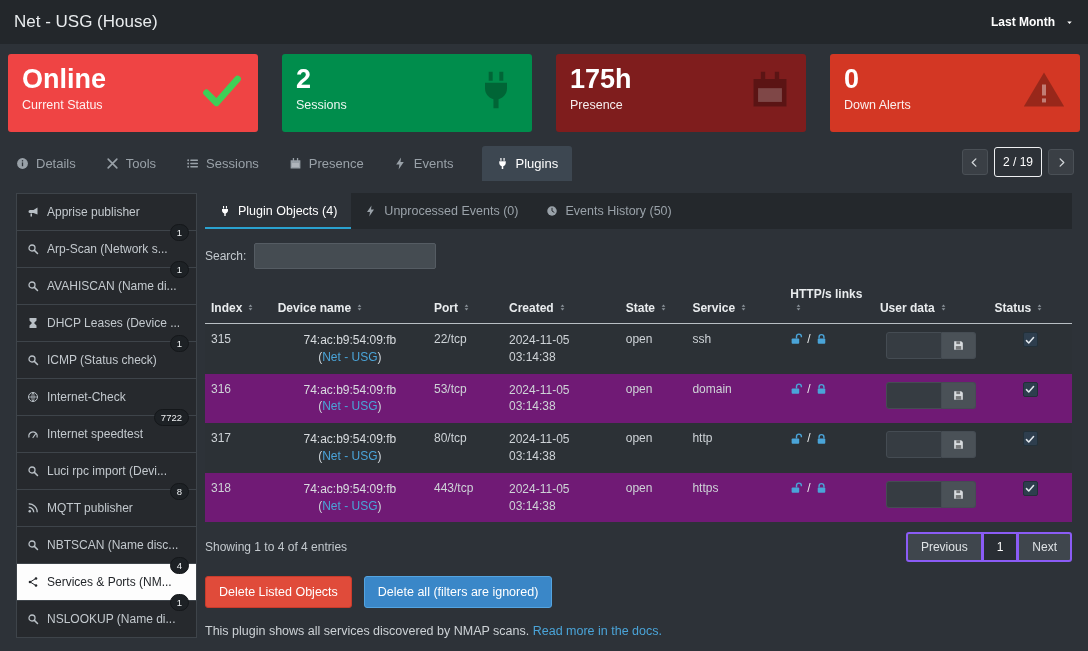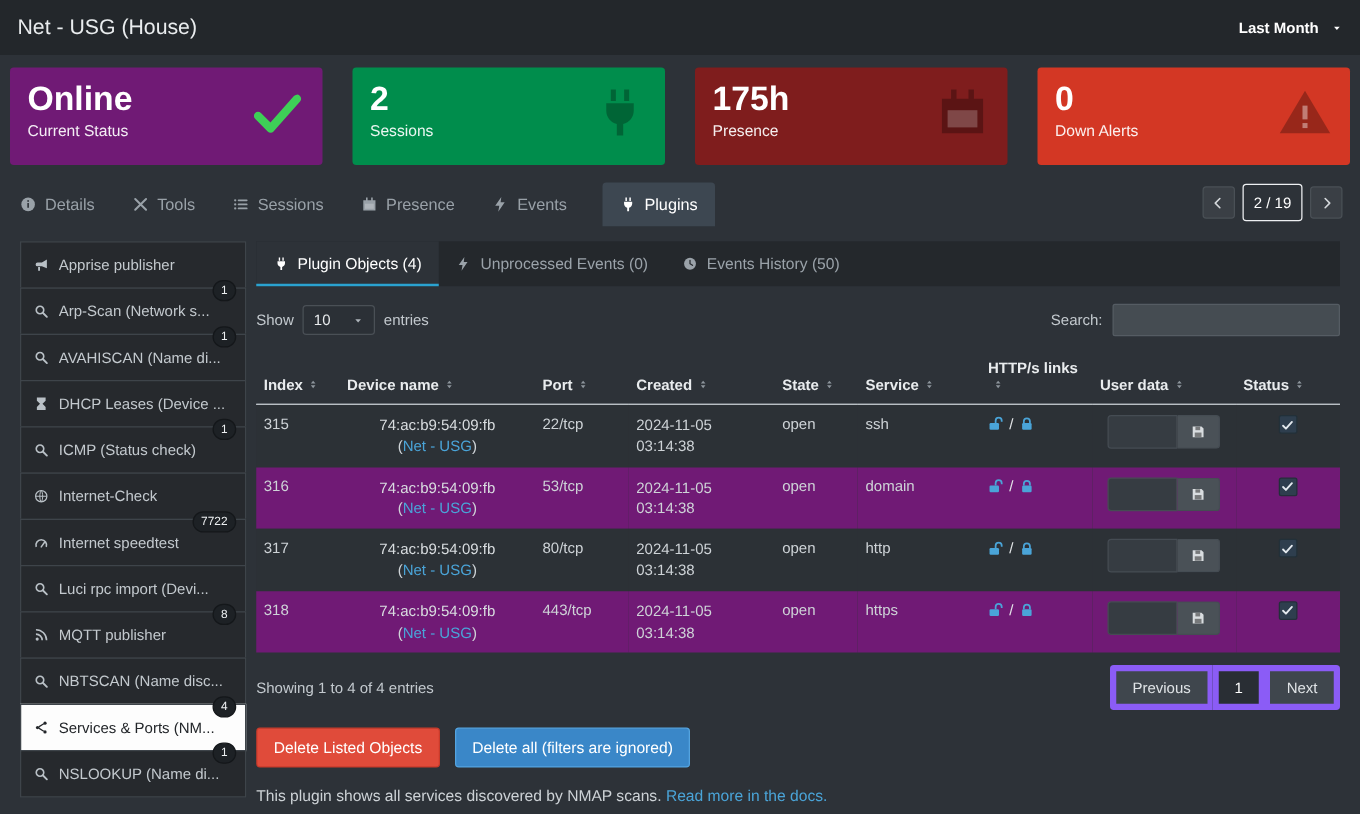--- a/index.html
+++ b/index.html
@@ -88,21 +88,21 @@
   .ud-input { width:56px; background:#363c42; border:1px solid #454c53; border-radius:3px 0 0 3px;
     color:#e8ebed; padding:0 6px; font-size:12px; outline:none; }
   .ud-btn { width:34px; background:#4a5157; border:1px solid #454c53; border-left:none; border-radius:0 3px 3px 0;
     color:#d9dde0; display:flex; align-items:center; justify-content:center; font-size:13px; cursor:pointer; }
   .checkbox { display:inline-flex; width:15px; height:15px; background:#2e3e4e; border:1px solid #223039;
     border-radius:2px; align-items:center; justify-content:center; cursor:pointer; }
   .checkbox .ic { font-size:10px; color:#e3e9ee; }
 
   .table-footer { display:flex; justify-content:space-between; align-items:center; margin-top:10px; font-size:12px; color:#c3c9ce; }
   .pagination { display:inline-flex; }
-  .pagination button { font-family:inherit; font-size:12px; color:#dfe3e6; background:#3f464d; border:5px solid #8b5cf6;
+  .pagination button { font-family:inherit; font-size:12px; color:#dfe3e6; background:#3f464d; border:2px solid #8b5cf6;
     padding:6px 13px; margin-left:-1px; cursor:pointer; }
   .pagination button:first-child { border-radius:3px 0 0 3px; }
   .pagination button:last-child { border-radius:0 3px 3px 0; }
   .pagination button.active { background:#292e34; color:#fff; }
 
   .actions { display:flex; gap:12px; margin-top:14px; }
   .btn { font-family:inherit; font-size:12.5px; color:#fff; padding:8px 13px; border-radius:3px; border:1px solid transparent; cursor:pointer; }
   .btn-blue { background:#3a87c8; border-color:#54a4e0; }
   .btn-red { background:#e04b3a; border-color:#c93b2b; }
 
@@ -120,21 +120,21 @@
       <span>Last Month</span>
       <span class="ic">
           <svg viewBox="0 0 24 24">
             <path fill="currentColor" d="M6 9l6 7 6-7z"></path>
           </svg>
         </span>
     </div>
   </header>
 
   <section class="cards" id="cards">
-      <div class="card" style="background: #701a75;">
+      <div class="card" style="background: #ef4444;">
         <div class="card-value">Online</div>
         <div class="card-label">Current Status</div>
         <span class="ic card-icon" style="color: rgb(62, 207, 87);">
           <svg viewBox="0 0 24 24">
             <path d="M3.5 13.5l5.5 5.5L20.5 6" fill="none" stroke="currentColor" stroke-width="3.6" stroke-linecap="round" stroke-linejoin="round"></path>
           </svg>
         </span>
       </div>
       <div class="card" style="background: rgb(0, 141, 76);">
         <div class="card-value">2</div>
@@ -386,32 +386,20 @@
               <svg viewBox="0 0 24 24">
                 <circle cx="12" cy="12" r="9.5" fill="currentColor"></circle>
                 <path d="M12 6.5V12l4 2.5" stroke="#24282c" stroke-width="2" fill="none" stroke-linecap="round"></path>
               </svg>
             </span>
             <span>Events History (50)</span>
           </div>
         </div>
 
       <div class="controls">
-        <div class="show-group">
-          <span>Show</span>
-          <div class="select">
-            <span>10</span>
-            <span class="ic">
-                <svg viewBox="0 0 24 24">
-                  <path fill="currentColor" d="M6 9l6 7 6-7z"></path>
-                </svg>
-              </span>
-          </div>
-          <span>entries</span>
-        </div>
         <div class="search-group">
           <label>Search:</label>
           <input value="" style="">
         </div>
       </div>
 
       <table>
         <thead>
             <tr id="thr">
               <th style="width: 64px;"><span>Index</span><span class="ic sort">

